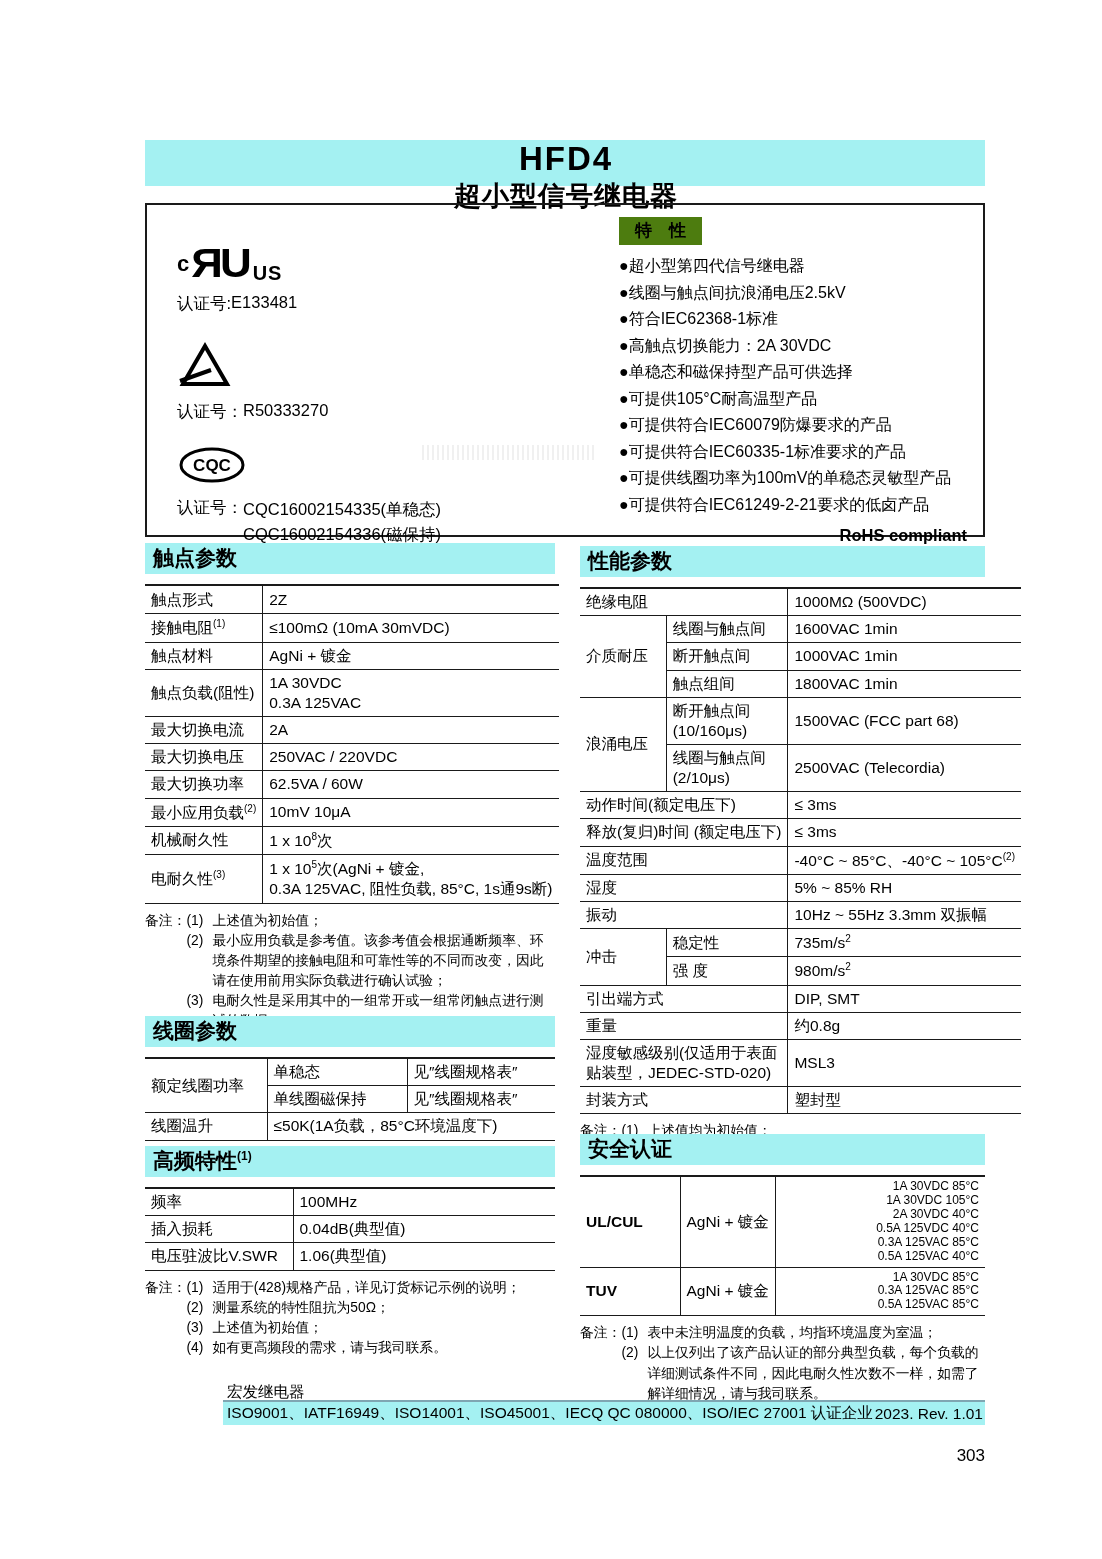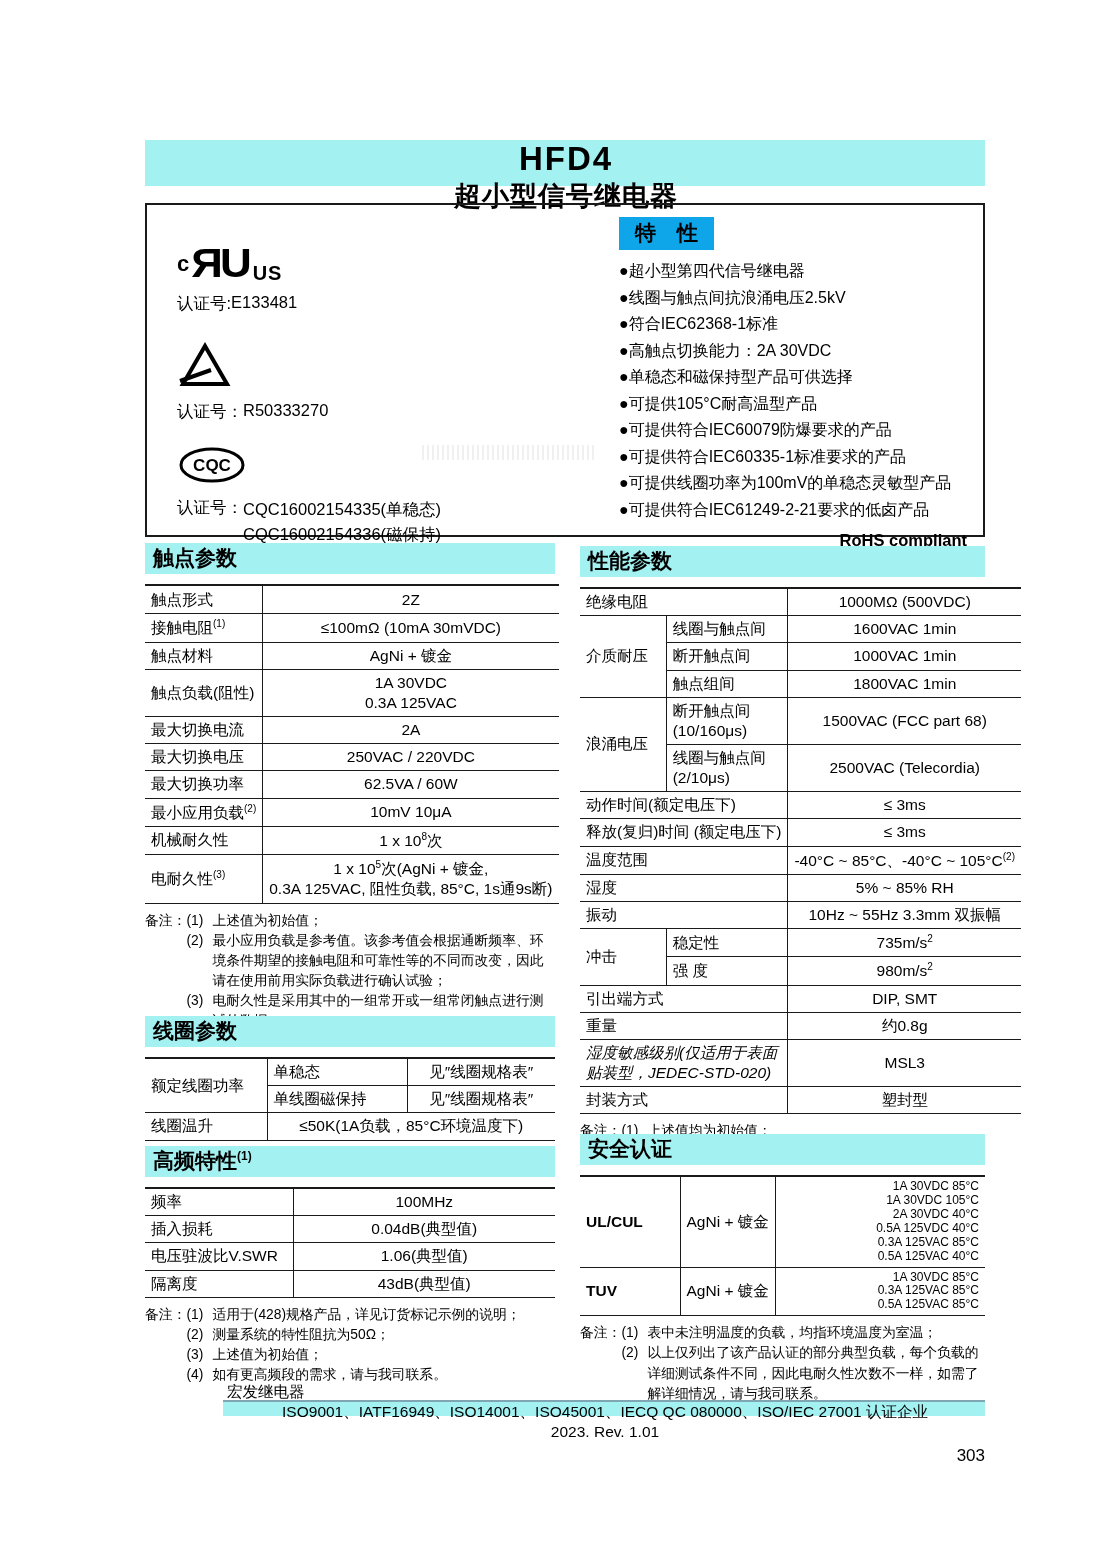--- a/index.html
+++ b/index.html
@@ -39,21 +39,21 @@
   .cqc-logo { margin-top:22px; }
   .cert-num .nums div { line-height:1.5; }
 
   .watermark {
     position:absolute; left:275px; top:240px; width:175px; height:15px;
     background:repeating-linear-gradient(90deg,#bbb 0 2px,transparent 2px 5px);
     opacity:.22;
   }
 
   .feat-title {
-    display:inline-block; background:#0ea5e9; font-size:21px; font-weight:bold;
+    display:inline-block; background:#4d7c0f; font-size:17px; font-weight:bold;
     padding:2px 16px 3px 16px; margin:4px 0 8px 0;
   }
   .feature { font-size:16px; line-height:26.5px; white-space:nowrap; }
   .rohs { text-align:right; font-weight:bold; font-size:16.5px; margin-top:8px; padding-right:6px; }
 
   
   .section { }
   .sec-h {
     background:#a4f1f2; font-weight:bold; font-size:21px;
     padding:3px 0 4px 8px; line-height:1.15; margin-bottom:10px;
@@ -65,43 +65,43 @@
   #sec-perf    { left:580px; top:546px;  width:405px; }
   #sec-safety  { left:580px; top:1134px; width:405px; }
 
   table { width:100%; border-collapse:collapse; border-top:2px solid #1a1a1a; border-bottom:1px solid #1a1a1a; }
   td {
     border-top:1px solid #1a1a1a; border-bottom:1px solid #1a1a1a;
     padding:3px 6px; font-size:15.5px; vertical-align:middle; line-height:1.3;
   }
   .vline { border-right:1px solid #1a1a1a; }
   .lbl { text-align:left; white-space:nowrap; }
-  .lbl.wrap { white-space:normal;font-style:italic; }
-  .val { text-align:center; white-space:nowrap; }
+  .lbl.wrap { white-space:normal; }
+  .val { text-align:left; white-space:nowrap; }
   sup { font-size:10px; }
 
   
   .notes { display:flex; font-size:13.8px; line-height:1.46; margin-top:7px; }
   .notes .nlabel { flex:none;text-align:center; }
   .notes .nitems { flex:1; }
   .nitem { display:flex; }
   .nitem .nnum { flex:none; width:26px; }
   .nitem .ntext { flex:1; }
 
   
   .org { font-weight:bold; font-size:15.5px; }
   .loads { font-size:12px; line-height:1.16; text-align:right; white-space:nowrap; }
 
   
   #brand { left:227px; top:1382px; font-size:15.5px; }
   #iso-bar {
-    left:223px; top:1400px; width:762px; height:16px;
+    left:223px; top:1400px; width:762px; height:25px;
     background:#a4f1f2; border-top:2px solid #7fa6b2;
     display:flex; align-items:center; justify-content:space-between;
-    padding:0 2px 0 4px; font-size:15.5px;flex-direction:column;
+    padding:0 2px 0 4px; font-size:15.5px;
   }
   #page-num { left:905px; top:1446px; width:80px; text-align:right; font-size:17px; }
 </style>
 </head>
 <body>
 
 <div id="header-bar" class="abs">
   <span class="model">HFD4</span>
   <span class="prod">超小型信号继电器</span>
 </div>
@@ -277,24 +277,20 @@
           <td class="lbl vline">频率</td>
           <td class="val">100MHz</td>
         </tr>
     <tr>
           <td class="lbl vline">插入损耗</td>
           <td class="val">0.04dB(典型值)</td>
         </tr>
     <tr>
           <td class="lbl vline">电压驻波比V.SWR</td>
           <td class="val">1.06(典型值)</td>
-        </tr>
-    <tr>
-          <td class="lbl vline">隔离度</td>
-          <td class="val">43dB(典型值)</td>
         </tr>
   </tbody>
     </table>
   <div class="notes">
     <span class="nlabel">备注：</span>
     <span class="nitems">
       <div class="nitem">
           <span class="nnum">(1)</span>
           <span class="ntext">适用于(428)规格产品，详见订货标记示例的说明；</span>
         </div>

